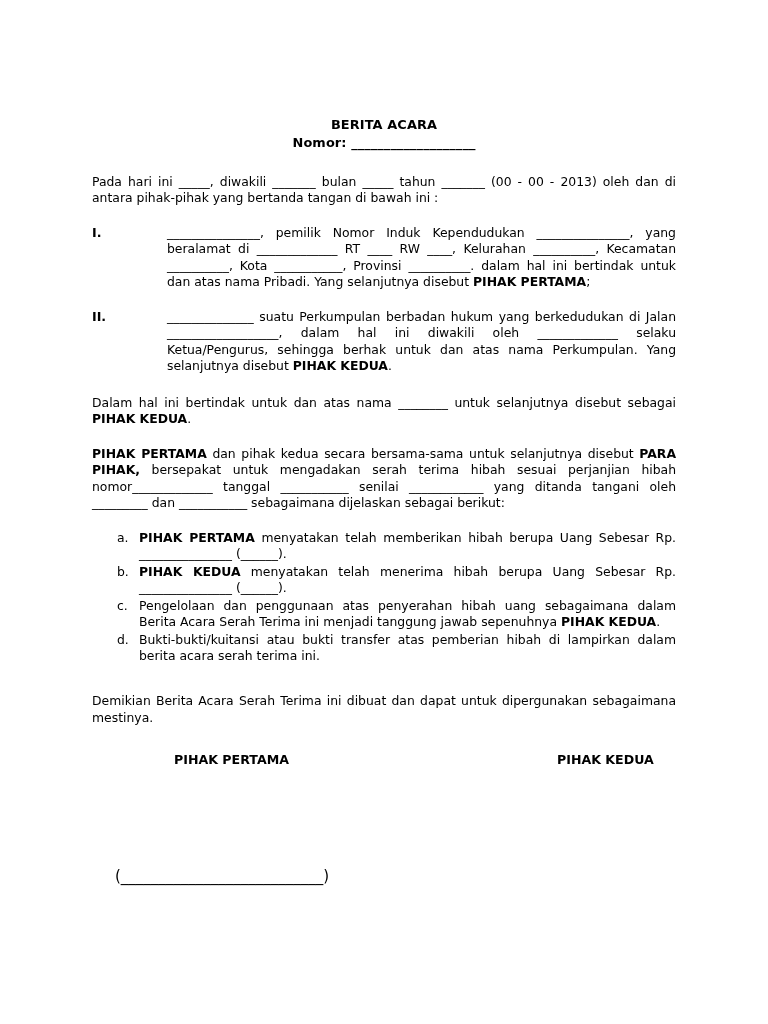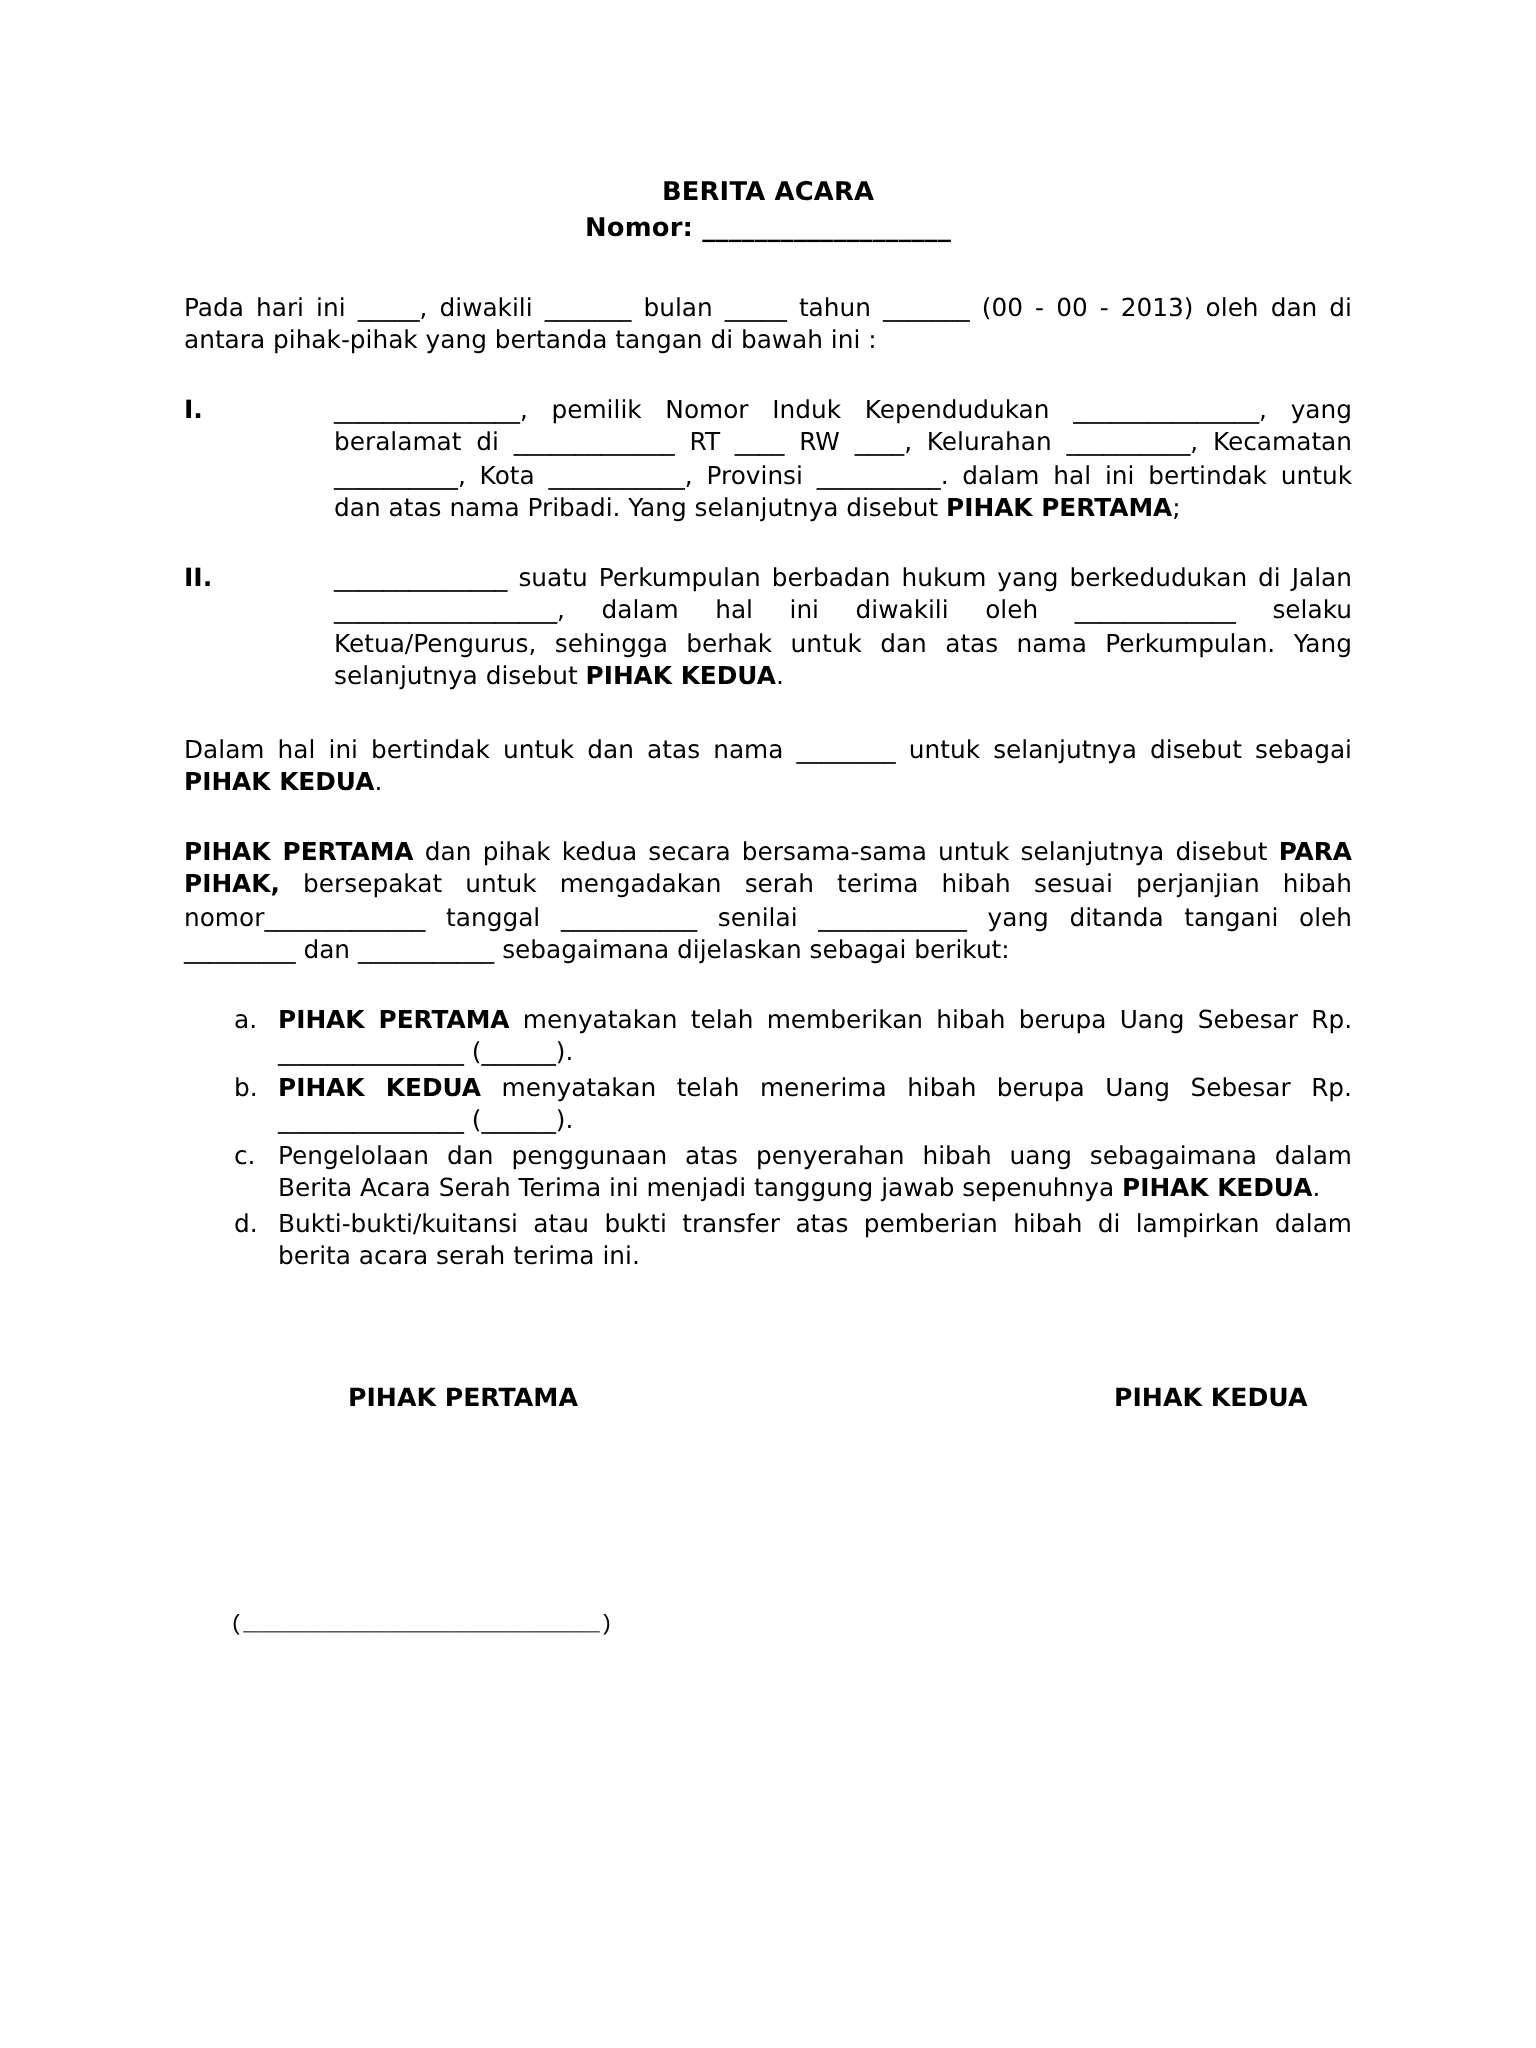--- a/index.html
+++ b/index.html
@@ -15,21 +15,21 @@
     color: #000000;
     font-size: 12.4px;
     line-height: 1.33;
     overflow: hidden;
   }
   .page {
     position: relative;
     width: 768px;
     height: 1024px;
     box-sizing: border-box;
-    padding: 88px 92px 0 92px;
+    padding: 116px 92px 0 92px;
   }
   
   .doc-title {
     text-align: center;
     font-weight: bold;
     font-size: 12.9px;
     line-height: 1.42;
     letter-spacing: 0.1px;
   }
   .doc-title .line { display: block; }
@@ -98,23 +98,22 @@
     font-size: 12.6px;
   }
   .sign-head .col-first { flex: 0 0 300px; padding-left: 82px; }
   .sign-head .col-second { flex: 1 1 auto; padding-left: 83px; }
 
   .sign-lines {
     display: flex;
     margin-top: 98px;
   }
   .sign-lines .col {
-    font-size: 11px;
+    font-size: 15px;
     white-space: pre;
-    font-family: Liberation Mono, monospace;
   }
   .sign-lines .col-first { flex: 0 0 293px; padding-left: 23px; }
   .sign-lines .col-second { flex: 1 1 auto; padding-left: 23px; }
 
   b, strong { font-weight: bold; }
   .blank { white-space: pre; }
 </style>
 </head>
 <body>
 
@@ -159,20 +158,21 @@
       <span class="item-body"><span>Pengelolaan dan penggunaan atas penyerahan hibah uang sebagaimana dalam Berita Acara Serah Terima ini menjadi tanggung jawab sepenuhnya </span><b>PIHAK KEDUA</b><span>.</span></span>
     </li>
     <li>
       <span class="item-marker">d.</span>
       <span class="item-body"><span>Bukti-bukti/kuitansi atau bukti transfer atas pemberian hibah di lampirkan dalam berita acara serah terima ini.</span></span>
     </li>
   </ul>
 
   <div class="gap-sm"></div>
 
+  <p>Demikian Berita Acara Serah Terima ini dibuat dan dapat untuk dipergunakan sebagaimana mestinya.</p>
 
   <div class="sign-head">
     <div class="col col-first">PIHAK PERTAMA</div>
     <div class="col col-second">PIHAK KEDUA</div>
   </div>
 
   <div class="sign-lines">
     <div class="col col-first">(___________________________)</div>
   </div>
 

